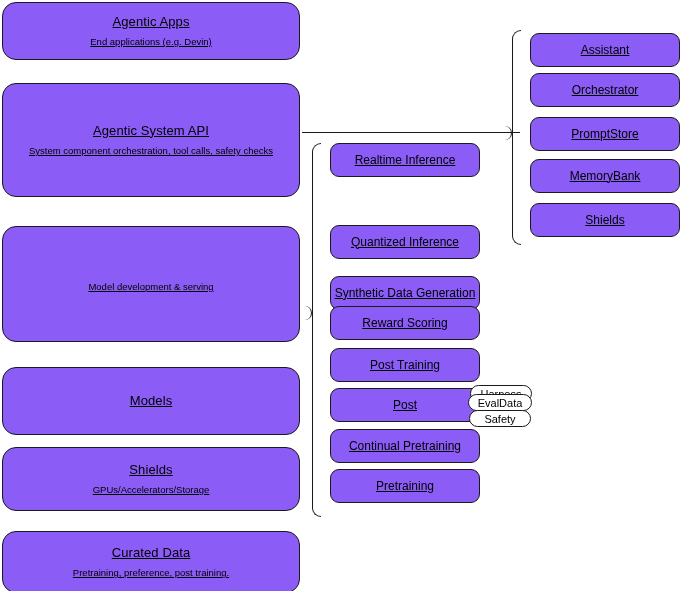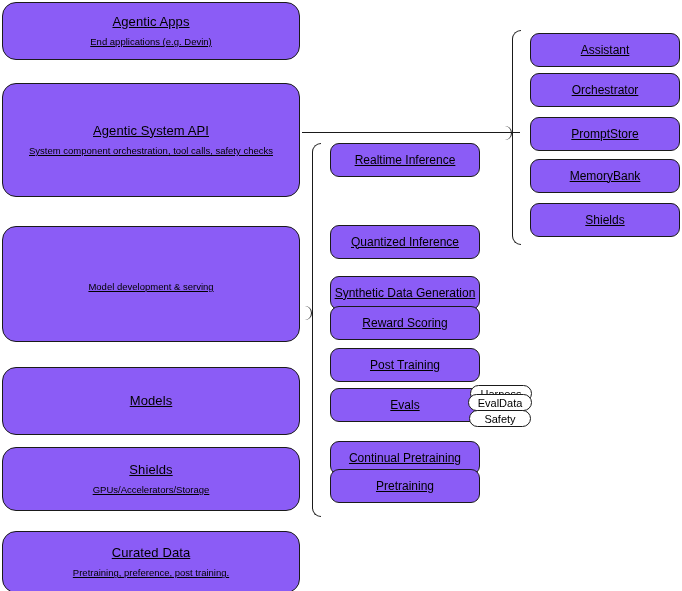--- a/index.html
+++ b/index.html
@@ -153,23 +153,23 @@
   <div class="node item mid-item" style="top:276px;">
     <span>Synthetic Data Generation</span>
   </div>
   <div class="node item mid-item" style="top:306px;">
     <span>Reward Scoring</span>
   </div>
   <div class="node item mid-item" style="top:348px;">
     <span>Post Training</span>
   </div>
   <div class="node item mid-item" style="top:388px;">
-    <span>Evals</span>
-  </div>
-  <div class="node item mid-item" style="top:441px;">
+    <span>Post</span>
+  </div>
+  <div class="node item mid-item" style="top:429px;">
     <span>Continual Pretraining</span>
   </div>
   <div class="node item mid-item" style="top:469px;">
     <span>Pretraining</span>
   </div>
 
   <div class="tag" style="left:470px;top:385px;width:62px;">
     <span>Harness</span>
   </div>
   <div class="tag" style="left:468px;top:394px;width:64px;">

